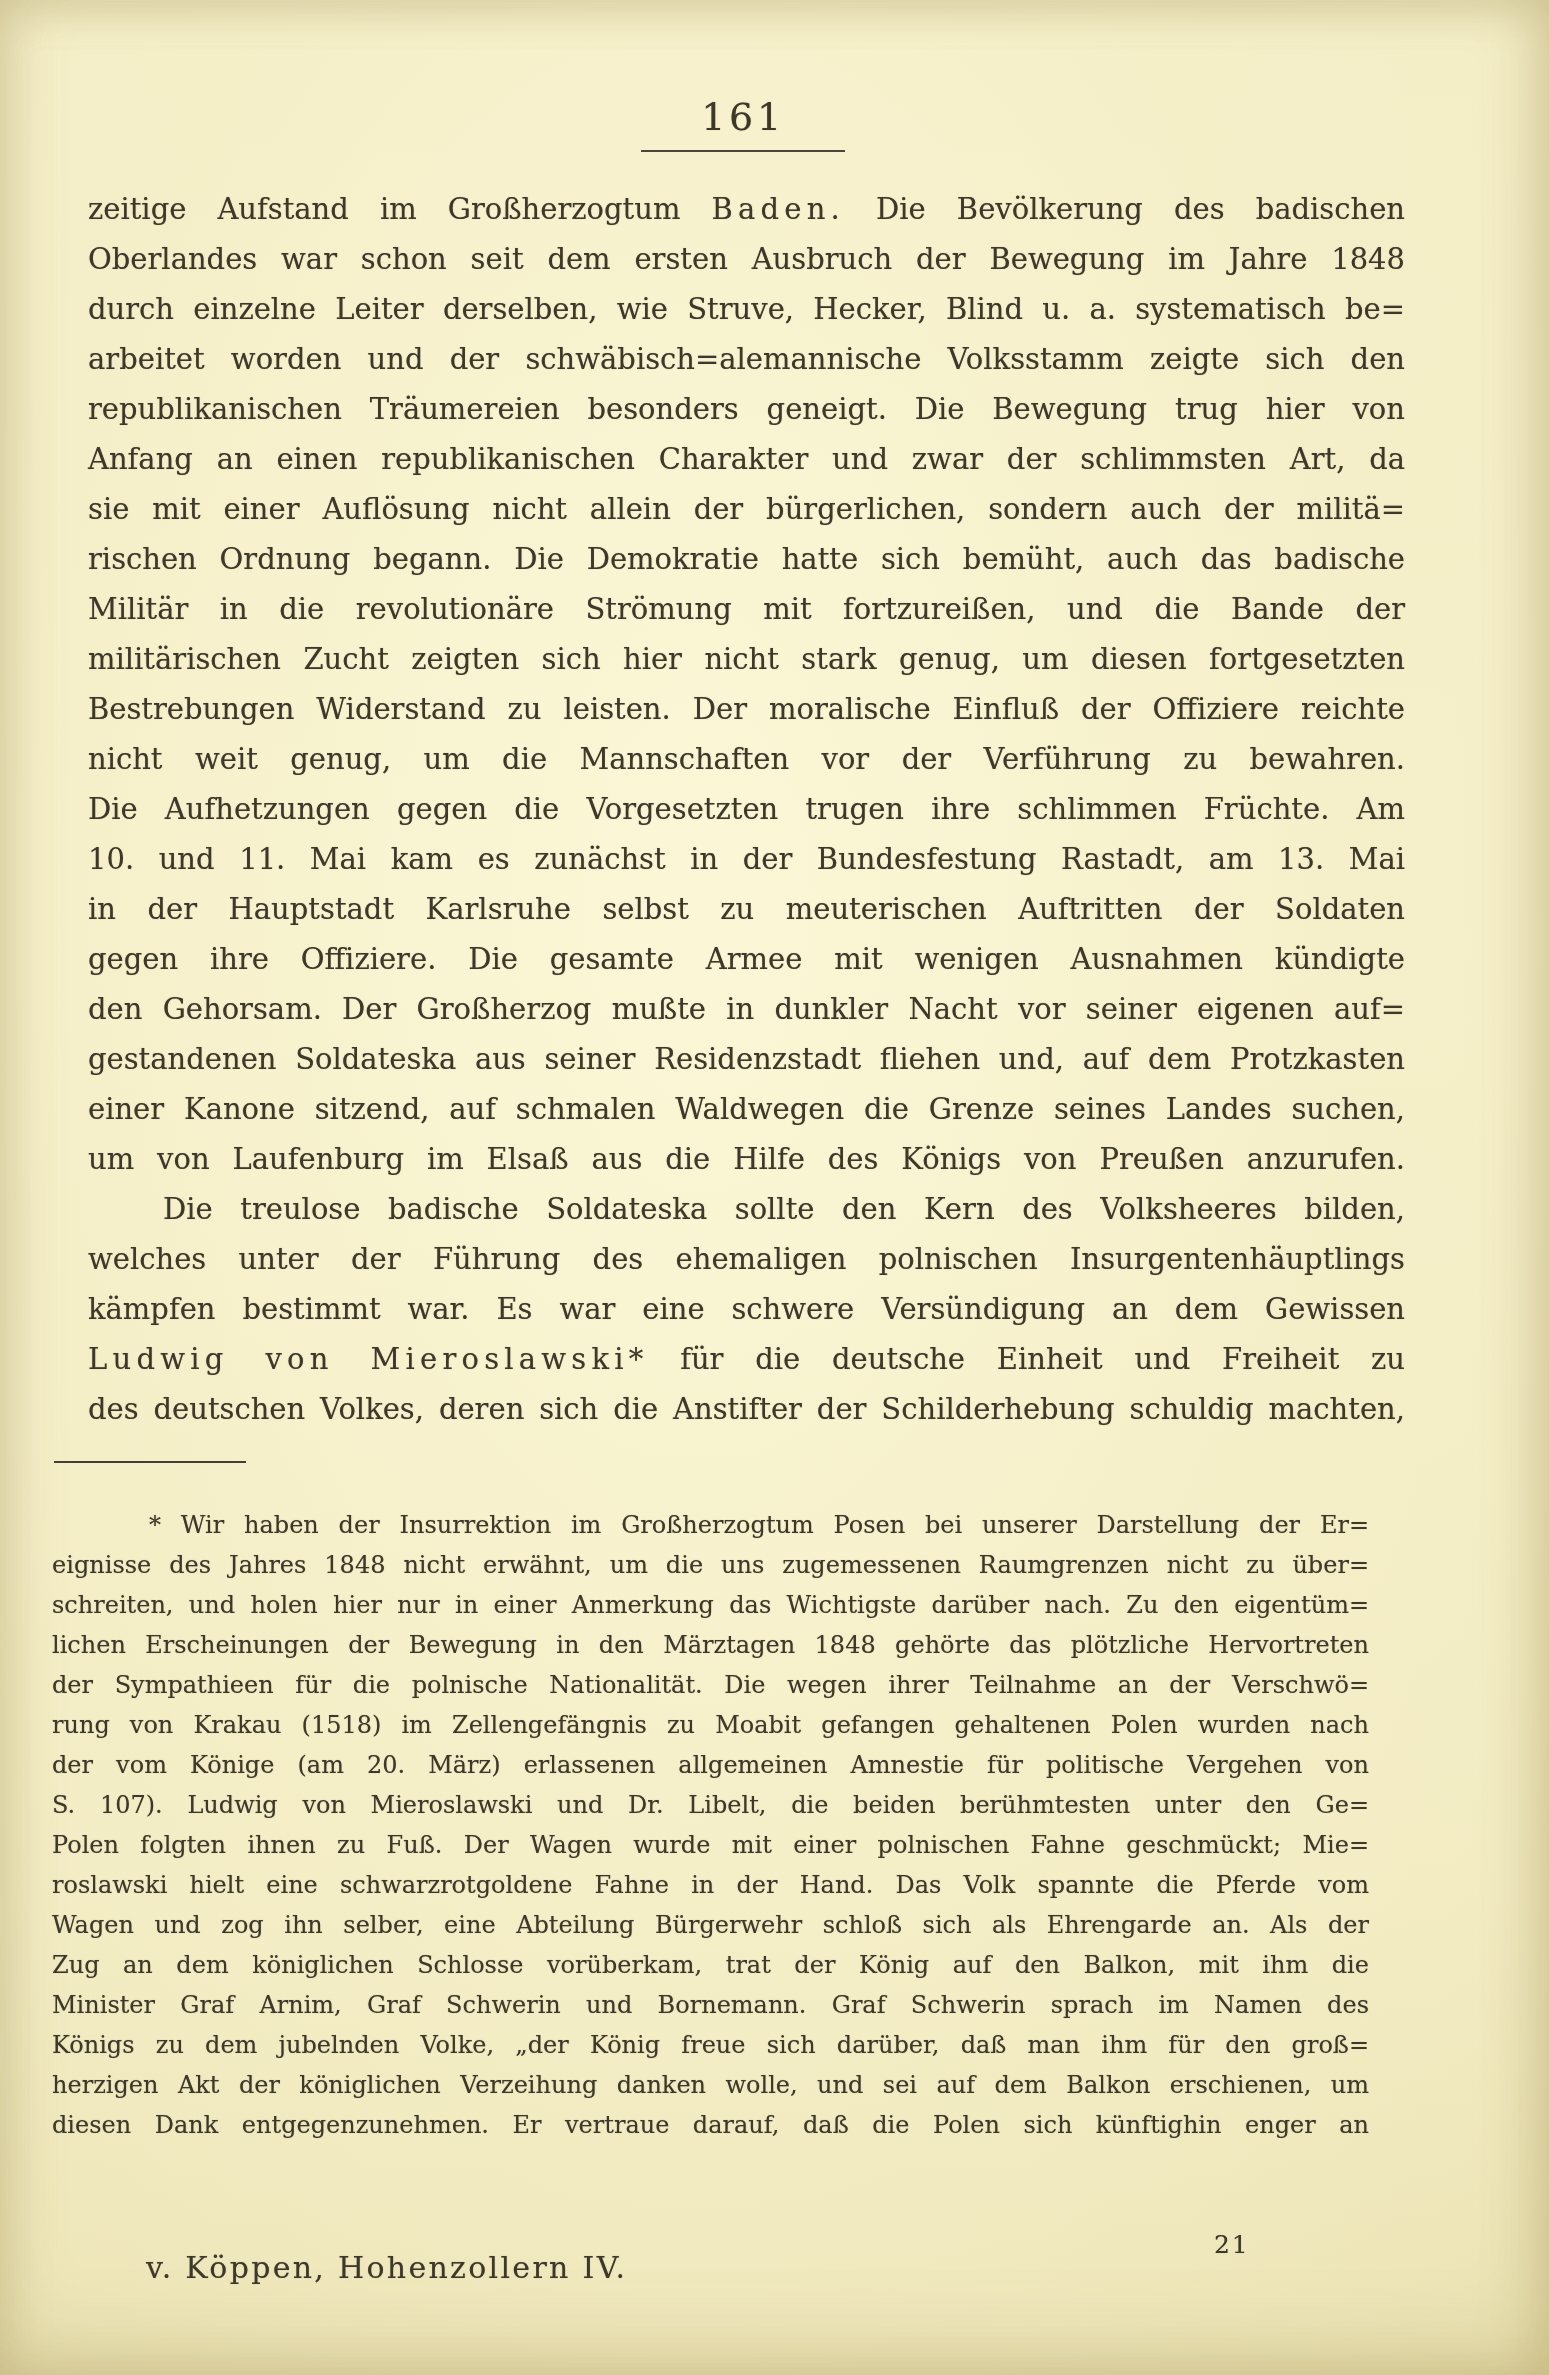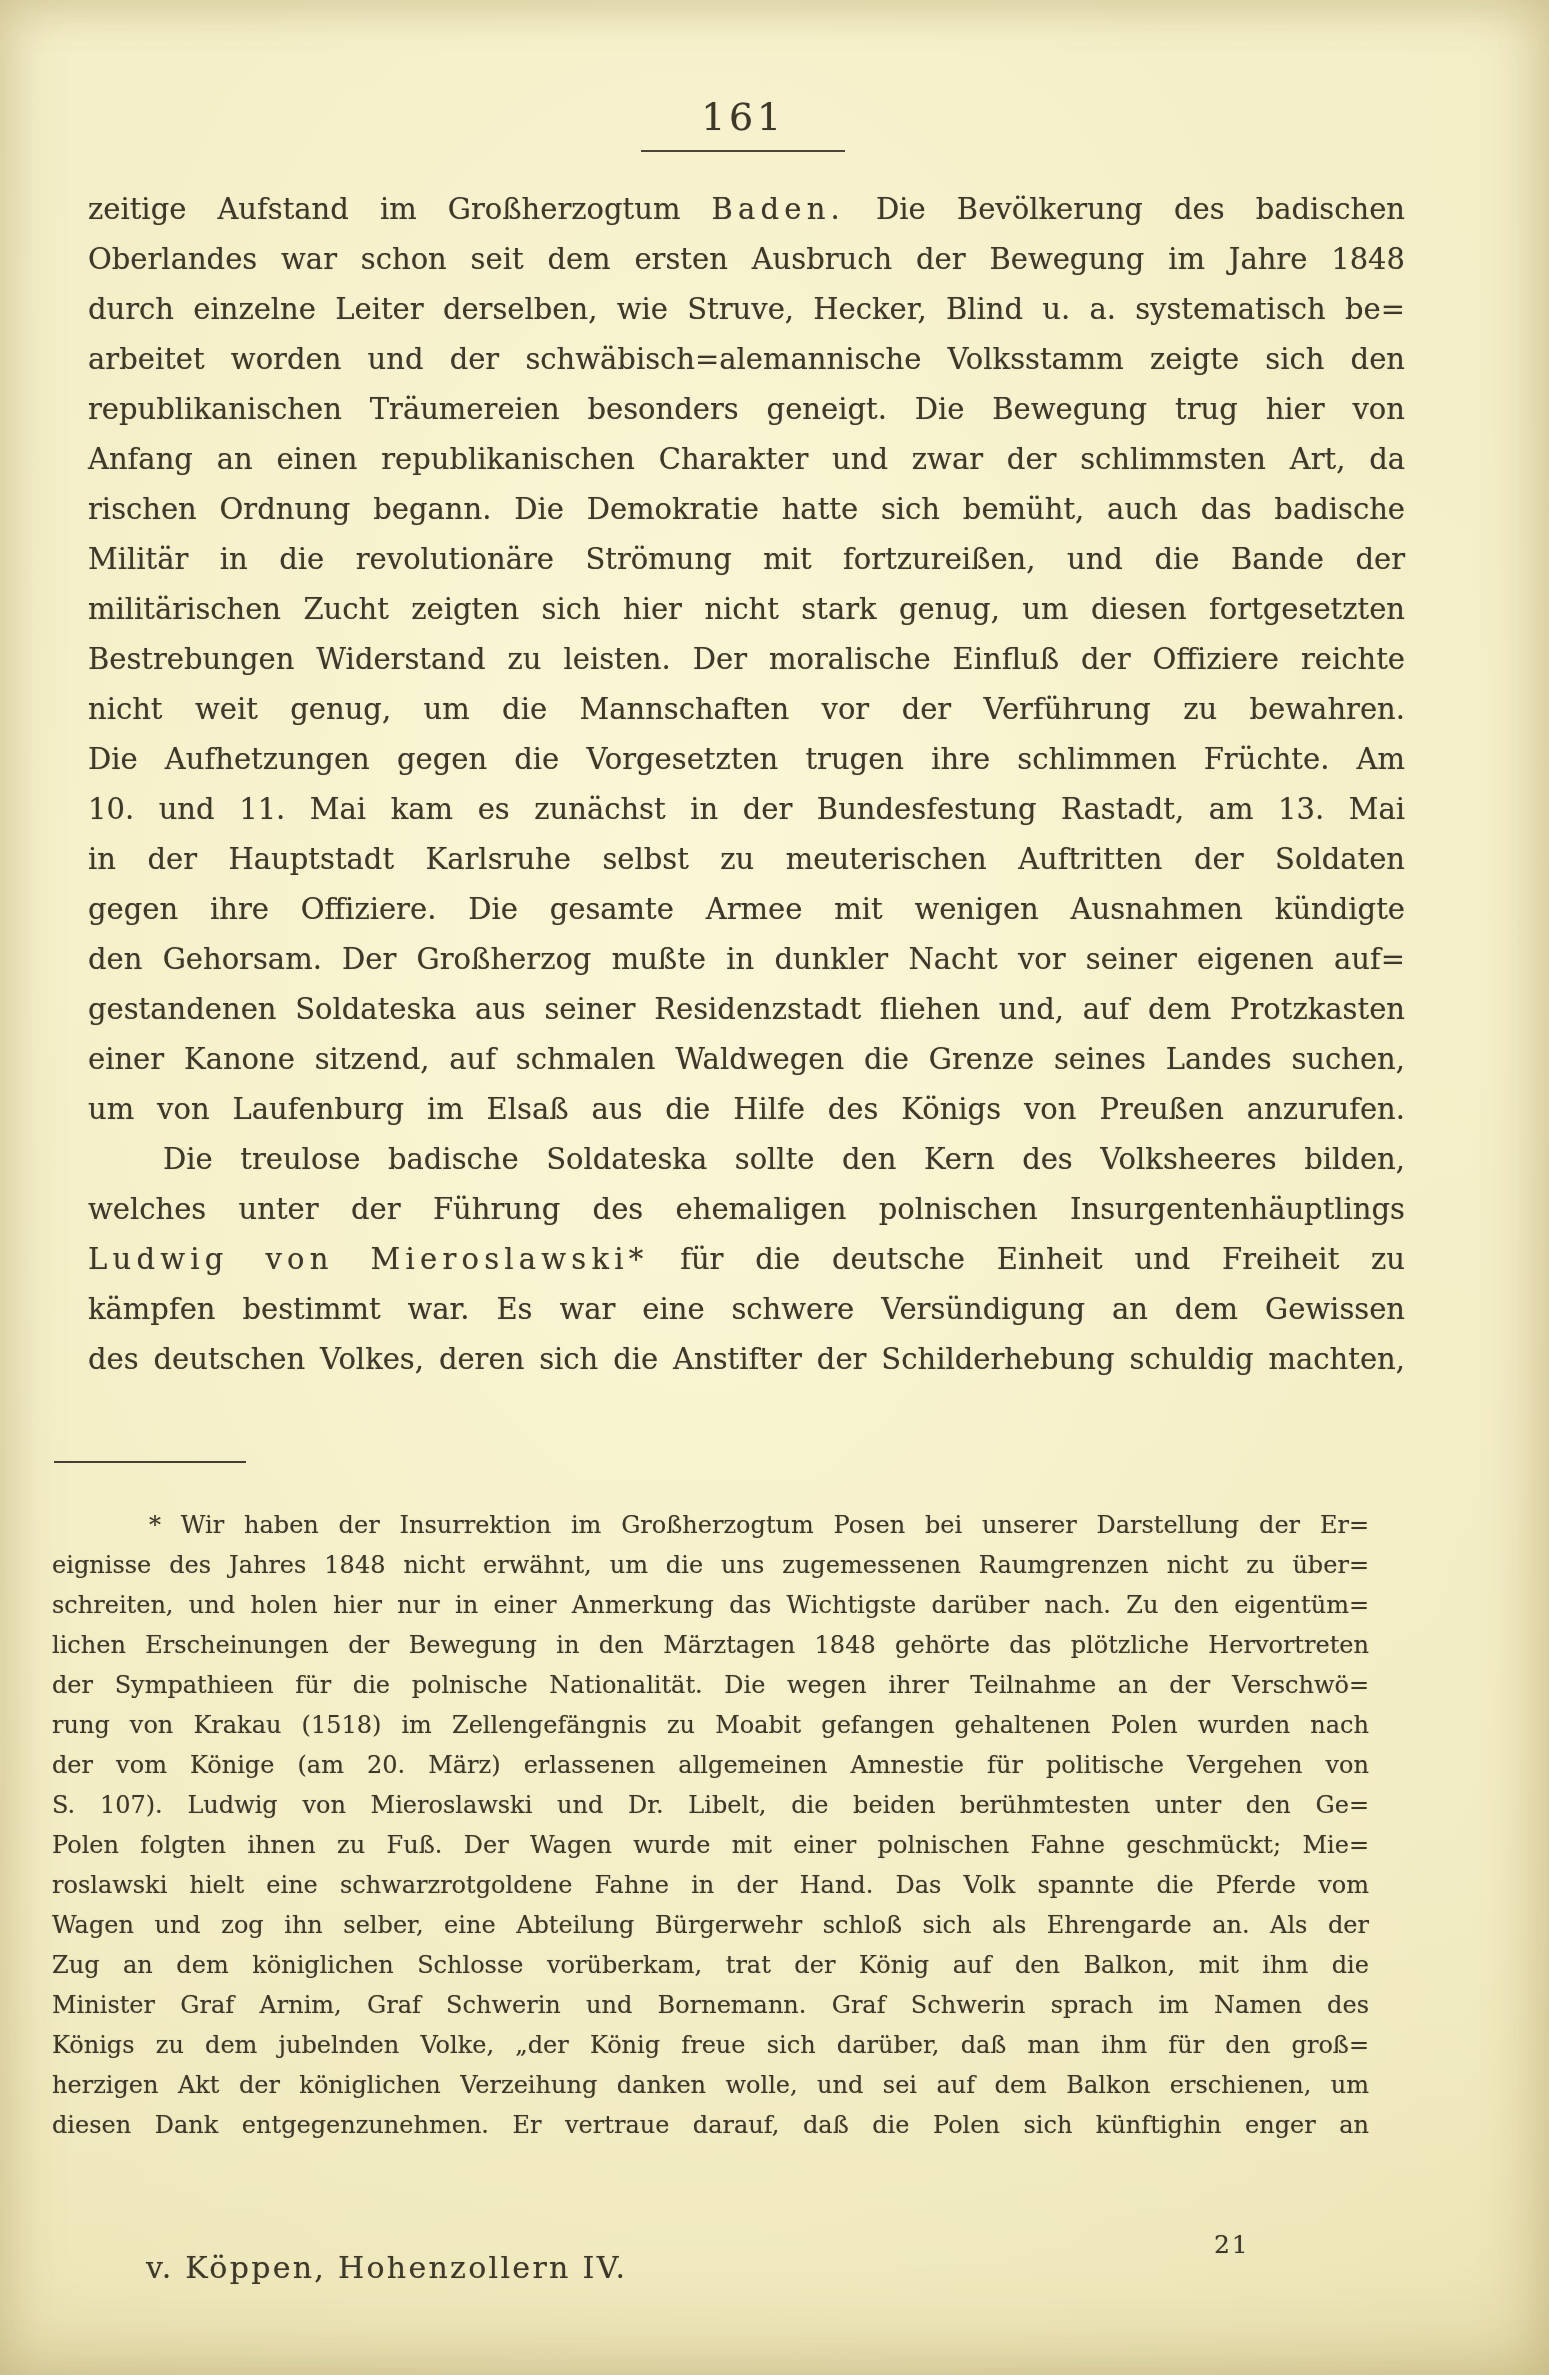--- a/index.html
+++ b/index.html
@@ -69,39 +69,40 @@
   </div>
 
   <div class="main">
     <div>
         <div class="line"><span>zeitige Aufstand im Großherzogtum </span><span class="spaced">Baden.</span><span> Die Bevölkerung des badischen</span></div>
         <div class="line">Oberlandes war schon seit dem ersten Ausbruch der Bewegung im Jahre 1848</div>
         <div class="line">durch einzelne Leiter derselben, wie Struve, Hecker, Blind u. a. systematisch be=</div>
         <div class="line">arbeitet worden und der schwäbisch=alemannische Volksstamm zeigte sich den</div>
         <div class="line">republikanischen Träumereien besonders geneigt. Die Bewegung trug hier von</div>
         <div class="line">Anfang an einen republikanischen Charakter und zwar der schlimmsten Art, da</div>
+        <div class="line">sie mit einer Auflösung nicht allein der bürgerlichen, sondern auch der militä=</div>
         <div class="line">rischen Ordnung begann. Die Demokratie hatte sich bemüht, auch das badische</div>
         <div class="line">Militär in die revolutionäre Strömung mit fortzureißen, und die Bande der</div>
         <div class="line">militärischen Zucht zeigten sich hier nicht stark genug, um diesen fortgesetzten</div>
         <div class="line">Bestrebungen Widerstand zu leisten. Der moralische Einfluß der Offiziere reichte</div>
         <div class="line">nicht weit genug, um die Mannschaften vor der Verführung zu bewahren.</div>
         <div class="line">Die Aufhetzungen gegen die Vorgesetzten trugen ihre schlimmen Früchte. Am</div>
         <div class="line">10. und 11. Mai kam es zunächst in der Bundesfestung Rastadt, am 13. Mai</div>
         <div class="line">in der Hauptstadt Karlsruhe selbst zu meuterischen Auftritten der Soldaten</div>
         <div class="line">gegen ihre Offiziere. Die gesamte Armee mit wenigen Ausnahmen kündigte</div>
         <div class="line">den Gehorsam. Der Großherzog mußte in dunkler Nacht vor seiner eigenen auf=</div>
         <div class="line">gestandenen Soldateska aus seiner Residenzstadt fliehen und, auf dem Protzkasten</div>
         <div class="line">einer Kanone sitzend, auf schmalen Waldwegen die Grenze seines Landes suchen,</div>
         <div class="line">um von Laufenburg im Elsaß aus die Hilfe des Königs von Preußen anzurufen.</div>
       </div>
     <div class="para-indent">
         <div class="line">Die treulose badische Soldateska sollte den Kern des Volksheeres bilden,</div>
         <div class="line">welches unter der Führung des ehemaligen polnischen Insurgentenhäuptlings</div>
+        <div class="line">kämpfen bestimmt war. Es war eine schwere Versündigung an dem Gewissen</div>
         <div class="line"><span class="spaced">Ludwig von Mieroslawski*</span><span> für die deutsche Einheit und Freiheit zu</span></div>
-        <div class="line">kämpfen bestimmt war. Es war eine schwere Versündigung an dem Gewissen</div>
         <div class="line">des deutschen Volkes, deren sich die Anstifter der Schilderhebung schuldig machten,</div>
       </div>
   </div>
 
   <div class="fn-rule"></div>
 
   <div class="footnote">
       <div class="line">* Wir haben der Insurrektion im Großherzogtum Posen bei unserer Darstellung der Er=</div>
       <div class="line">eignisse des Jahres 1848 nicht erwähnt, um die uns zugemessenen Raumgrenzen nicht zu über=</div>
       <div class="line">schreiten, und holen hier nur in einer Anmerkung das Wichtigste darüber nach. Zu den eigentüm=</div>

